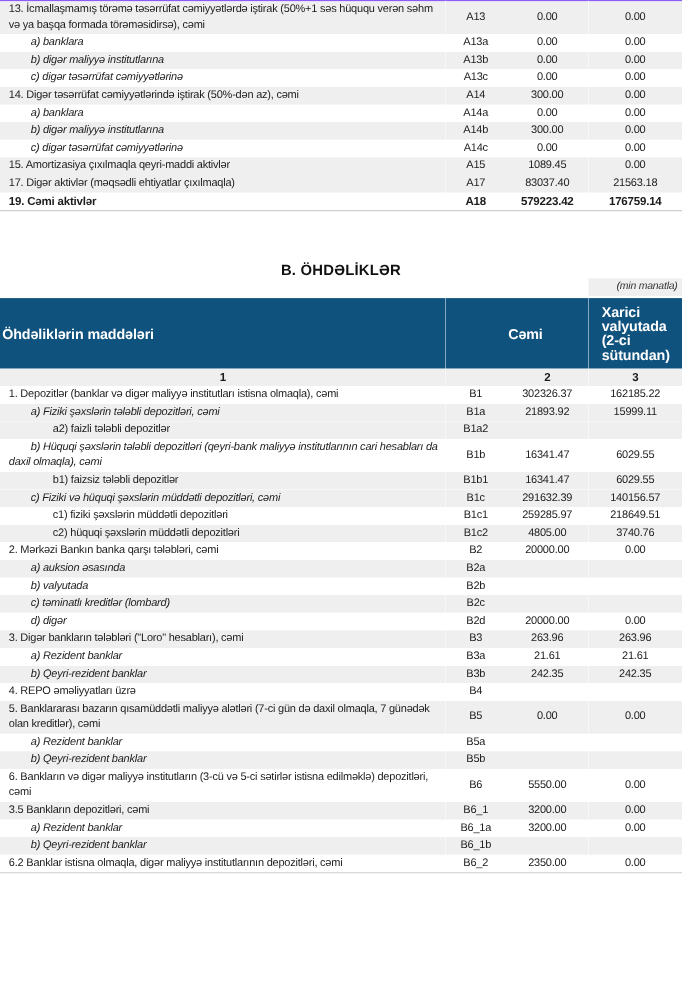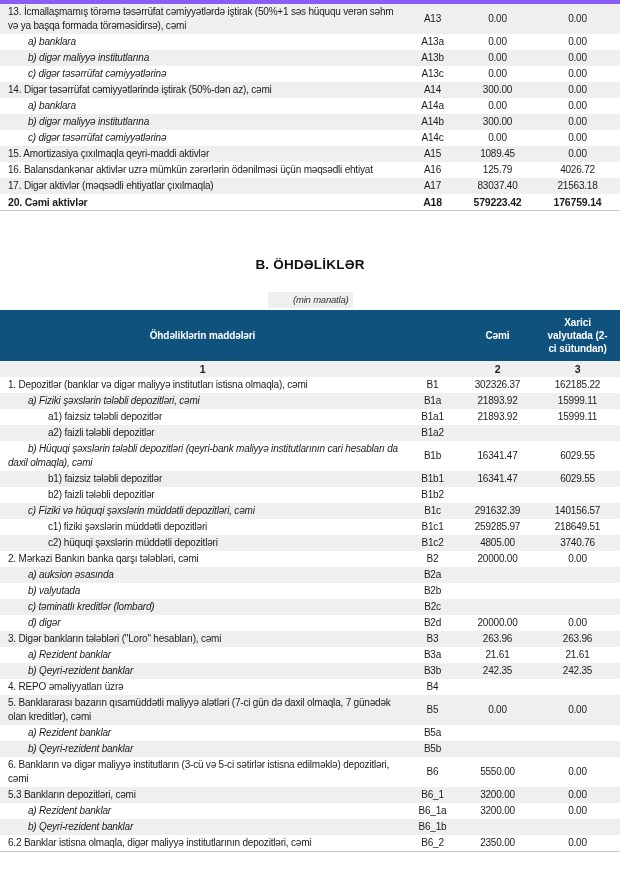--- a/index.html
+++ b/index.html
@@ -22,68 +22,68 @@
   table.tbl{
     width:620px;
     border-collapse:collapse;
     table-layout:fixed;
   }
   col.c-label{width:405px;}
   col.c-code{width:55px;}
   col.c-total{width:75px;}
   col.c-foreign{width:85px;}
 
-  table.assets{border-top:4px solid #8b5cf6;border-bottom:1px solid var(--rule);border-radius:21px;}
+  table.assets{border-top:1px solid #8b5cf6;border-bottom:1px solid var(--rule);border-radius:21px;}
   table.liab{border-bottom:1px solid var(--rule);}
 
   .tbl td, .tbl th{
     padding:1px 4px;
     line-height:14px;
     vertical-align:middle;
     overflow:hidden;
   }
   td.label{text-align:left;padding-left:8px;padding-right:6px;}
   td.lvl1{text-indent:20px;font-style:italic;}
   td.lvl2{text-indent:40px;}
   td.code, td.num{text-align:center;}
   tr.shade td{background:var(--stripe);}
   tr.bold td{font-weight:bold;font-size:10.5px;}
 
   
   tr.head th{
     background:var(--header-bg);
     color:var(--header-text);
     font-weight:bold;
-    font-size:10px;
+    font-size:13px;
     letter-spacing:-0.1px;
     line-height:13px;
     padding:6px 2px;
-    text-align:center;
+    text-align:left;
     vertical-align:middle;
   }
   tr.head th.th-foreign{padding-left:12px;padding-right:12px;}
   tr.nums th{
     background:var(--stripe);
     font-weight:bold;
     font-size:10.5px;
     text-align:center;
     height:16px;
   }
 
   h2.section-title{
-    margin:46px 0 20px;
+    margin:46px 0 0;
     text-align:center;
     font-size:13.5px;
     font-weight:bold;
     letter-spacing:0.2px;
     color:#111;
   }
   .note-row{
     display:flex;
-    justify-content:center;
+    justify-content:flex-end;
     margin:0 0 2px 0;
   }
   .unit-note{
     background:var(--stripe);
     width:85px;
     text-align:right;
     font-style:italic;
     font-size:9.5px;
     line-height:14px;
     padding:1px 4px 1px 0;
@@ -148,34 +148,28 @@
         <td class="code">A14c</td>
         <td class="num">0.00</td>
         <td class="num">0.00</td>
       </tr>
       <tr class="shade">
         <td class="label lvl0">15. Amortizasiya çıxılmaqla qeyri-maddi aktivlər</td>
         <td class="code">A15</td>
         <td class="num">1089.45</td>
         <td class="num">0.00</td>
       </tr>
-      <tr class="">
-        <td class="label lvl0">16. Balansdankənar aktivlər uzrə mümkün zərərlərin ödənilməsi üçün məqsədli ehtiyat</td>
-        <td class="code">A16</td>
-        <td class="num">125.79</td>
-        <td class="num">4026.72</td>
-      </tr>
       <tr class="shade">
         <td class="label lvl0">17. Digər aktivlər (məqsədli ehtiyatlar çıxılmaqla)</td>
         <td class="code">A17</td>
         <td class="num">83037.40</td>
         <td class="num">21563.18</td>
       </tr>
       <tr class="bold">
-        <td class="label lvl0">20. Cəmi aktivlər</td>
+        <td class="label lvl0">19. Cəmi aktivlər</td>
         <td class="code">A18</td>
         <td class="num">579223.42</td>
         <td class="num">176759.14</td>
       </tr>
     </tbody>
 </table>
 
 <h2 class="section-title">B. ÖHDƏLİKLƏR</h2>
 
 <div class="note-row">
@@ -209,50 +203,38 @@
         <td class="code">B1</td>
         <td class="num">302326.37</td>
         <td class="num">162185.22</td>
       </tr>
       <tr class="shade">
         <td class="label lvl1">a) Fiziki şəxslərin tələbli depozitləri, cəmi</td>
         <td class="code">B1a</td>
         <td class="num">21893.92</td>
         <td class="num">15999.11</td>
       </tr>
-      <tr class="">
-        <td class="label lvl2">a1) faizsiz tələbli depozitlər</td>
-        <td class="code">B1a1</td>
-        <td class="num">21893.92</td>
-        <td class="num">15999.11</td>
-      </tr>
       <tr class="shade">
         <td class="label lvl2">a2) faizli tələbli depozitlər</td>
         <td class="code">B1a2</td>
         <td class="num"></td>
         <td class="num"></td>
       </tr>
       <tr class="">
         <td class="label lvl1">b) Hüquqi şəxslərin tələbli depozitləri (qeyri-bank maliyyə institutlarının cari hesabları da daxil olmaqla), cəmi</td>
         <td class="code">B1b</td>
         <td class="num">16341.47</td>
         <td class="num">6029.55</td>
       </tr>
       <tr class="shade">
         <td class="label lvl2">b1) faizsiz tələbli depozitlər</td>
         <td class="code">B1b1</td>
         <td class="num">16341.47</td>
         <td class="num">6029.55</td>
       </tr>
-      <tr class="">
-        <td class="label lvl2">b2) faizli tələbli depozitlər</td>
-        <td class="code">B1b2</td>
-        <td class="num"></td>
-        <td class="num"></td>
-      </tr>
       <tr class="shade">
         <td class="label lvl1">c) Fiziki və hüquqi şəxslərin müddətli depozitləri, cəmi</td>
         <td class="code">B1c</td>
         <td class="num">291632.39</td>
         <td class="num">140156.57</td>
       </tr>
       <tr class="">
         <td class="label lvl2">c1) fiziki şəxslərin müddətli depozitləri</td>
         <td class="code">B1c1</td>
         <td class="num">259285.97</td>
@@ -336,21 +318,21 @@
         <td class="num"></td>
         <td class="num"></td>
       </tr>
       <tr class="">
         <td class="label lvl0">6. Bankların və digər maliyyə institutların (3-cü və 5-ci sətirlər istisna edilməklə) depozitləri, cəmi</td>
         <td class="code">B6</td>
         <td class="num">5550.00</td>
         <td class="num">0.00</td>
       </tr>
       <tr class="shade">
-        <td class="label lvl0">5.3 Bankların depozitləri, cəmi</td>
+        <td class="label lvl0">3.5 Bankların depozitləri, cəmi</td>
         <td class="code">B6_1</td>
         <td class="num">3200.00</td>
         <td class="num">0.00</td>
       </tr>
       <tr class="">
         <td class="label lvl1">a) Rezident banklar</td>
         <td class="code">B6_1a</td>
         <td class="num">3200.00</td>
         <td class="num">0.00</td>
       </tr>

